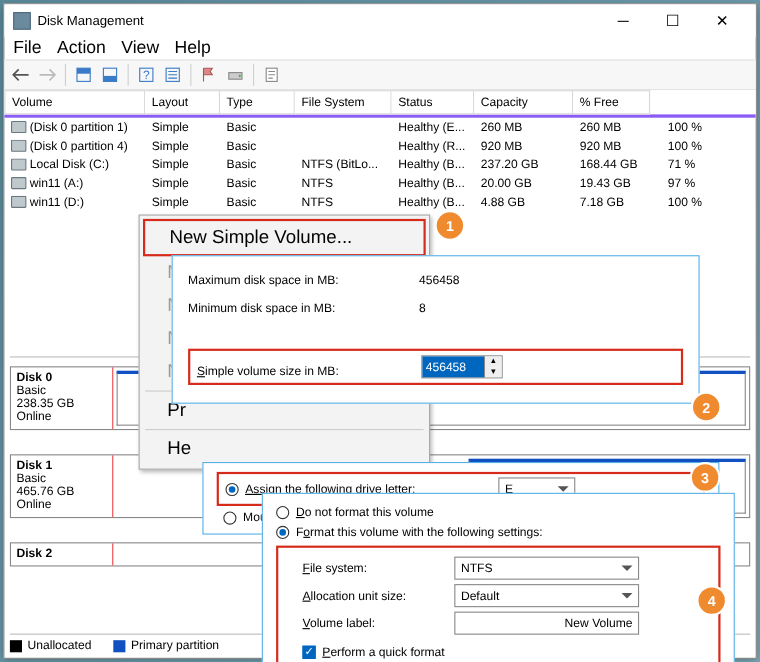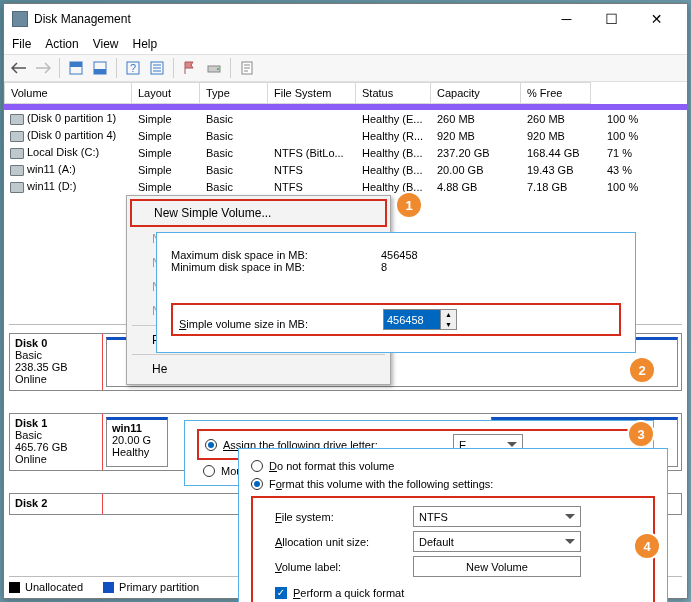--- a/index.html
+++ b/index.html
@@ -4,45 +4,45 @@
 <style>
 *{box-sizing:border-box;margin:0;padding:0;font-family:"Segoe UI",Tahoma,sans-serif;font-size:11px;color:#000}
 body{background:linear-gradient(135deg,#5a8a9a,#7aa8b8);width:691px;height:602px;overflow:hidden;position:relative}
 .window{position:absolute;left:3px;top:3px;width:685px;height:596px;background:#fff;border:1px solid #7a7a7a;box-shadow:0 2px 8px rgba(0,0,0,.3)}
 .titlebar{height:30px;display:flex;align-items:center;padding:0 8px;background:#fff}
 .titlebar .icon{width:16px;height:16px;margin-right:6px;background:#6b8a9e;border:1px solid #50687a}
 .titlebar .title{flex:1;font-size:12px}
 .winbtns{display:flex}
 .winbtn{width:45px;height:29px;display:flex;align-items:center;justify-content:center;font-size:14px}
 .menubar{height:20px;padding:0 8px;display:flex;gap:14px;align-items:center}
-.menubar span{font-size:12px}
+.menubar span{font-size:16px}
 .toolbar{height:28px;border-top:1px solid #e0e0e0;border-bottom:1px solid #e0e0e0;background:#f7f7f7;padding:2px 4px;display:flex;align-items:center;gap:2px}
 .tbtn{width:22px;height:22px;border:1px solid transparent;display:flex;align-items:center;justify-content:center}
 .tbtn svg{width:16px;height:16px}
 .tsep{width:1px;height:20px;background:#cfcfcf;margin:0 3px}
-.grid-head{display:flex;border-bottom:6px solid #8b5cf6;background:#fff}
+.grid-head{display:flex;border-bottom:3px solid #8b5cf6;background:#fff}
 .gh{border:1px solid #d8d8d8;border-left:none;padding:4px 6px;background:#fff;font-size:11px}
 .gh:first-child{border-left:1px solid #d8d8d8}
 .c0{width:128px}.c1{width:68px}.c2{width:68px}.c3{width:88px}.c4{width:75px}.c5{width:90px}.c6{width:80px}.c7{width:70px}
 .rows{}
 .row{display:flex;height:17px;align-items:center}
 .cell{padding:0 6px;font-size:11px;white-space:nowrap;overflow:hidden}
 .diskicon{width:14px;height:11px;background:#bfc8cc;border:1px solid #6b7880;display:inline-block;vertical-align:middle;margin-right:3px;border-radius:1px}
 .lower{position:absolute;left:5px;top:320px;right:5px;border-top:1px solid #bbb}
 .diskrow{display:flex;border:1px solid #888;margin-top:8px;height:58px}
 .dinfo{width:93px;border-right:1px solid #ef4444;padding:3px 5px}
 .dinfo .dname{font-weight:bold}
 .dbar{flex:1;padding:3px;display:flex;gap:3px}
 .part{border:1px solid #888;border-top:3px solid #1050c0;padding:2px 5px;font-size:11px;overflow:hidden}
 .legend{position:absolute;left:5px;bottom:5px;right:5px;border-top:1px solid #bbb;padding-top:4px;display:flex;gap:20px}
 .lg{display:flex;align-items:center;gap:5px}
 .lbox{width:11px;height:11px}
 
 .ctx{position:absolute;left:126px;top:195px;width:265px;background:#f3f3f3;border:1px solid #a8a8a8;box-shadow:2px 2px 4px rgba(0,0,0,.3);padding:3px;z-index:5}
-.ctx .mi{padding:5px 22px;font-size:12px}
+.ctx .mi{padding:5px 22px;font-size:17px}
 .ctx .mi.dis{color:#9a9a9a}
 .redbox{border:2px solid #d62a1a !important}
 .badge{position:absolute;width:24px;height:24px;border-radius:50%;background:#f08a2e;color:#fff;display:flex;align-items:center;justify-content:center;font-size:13px;font-weight:bold;box-shadow:0 0 0 2px #fff;z-index:60}
 
 .wiz{position:absolute;left:156px;top:232px;width:480px;background:#fff;border:1px solid #55b0e8;z-index:10;padding:16px 14px 16px 14px}
 
 .dlp{position:absolute;left:184px;top:420px;width:470px;background:#fff;border:1px solid #55b0e8;z-index:12;padding:8px 12px}
 
 .fmt{position:absolute;left:238px;top:448px;width:430px;background:#fff;border:1px solid #55b0e8;z-index:25;padding:9px 12px 11px 12px}
 .frow{display:flex;align-items:center;margin:4px 0}
@@ -178,21 +178,21 @@
         <div class="cell c7">71 %</div>
       </div>
       <div class="row">
         <div class="cell c0"><span class="diskicon"></span>win11 (A:)</div>
         <div class="cell c1">Simple</div>
         <div class="cell c2">Basic</div>
         <div class="cell c3">NTFS</div>
         <div class="cell c4">Healthy (B...</div>
         <div class="cell c5">20.00 GB</div>
         <div class="cell c6">19.43 GB</div>
-        <div class="cell c7">43 %</div>
+        <div class="cell c7">97 %</div>
       </div>
       <div class="row">
         <div class="cell c0"><span class="diskicon"></span>win11 (D:)</div>
         <div class="cell c1">Simple</div>
         <div class="cell c2">Basic</div>
         <div class="cell c3">NTFS</div>
         <div class="cell c4">Healthy (B...</div>
         <div class="cell c5">4.88 GB</div>
         <div class="cell c6">7.18 GB</div>
         <div class="cell c7">100 %</div>
@@ -212,25 +212,20 @@
         </div>
     </div>
     <div class="diskrow" style="margin-top:22px">
       <div class="dinfo">
         <div class="dname">Disk 1</div>
         <div>Basic</div>
         <div>465.76 GB</div>
         <div>Online</div>
       </div>
       <div class="dbar">
-        <div class="part" style="width:62px">
-          <b>win11</b><br>
-          <span>20.00 G</span><br>
-          <span>Healthy</span>
-        </div>
         <div class="part" style="flex:1;margin-left:320px">
           <span>920 MB</span><br>
           <span>Healthy (Recovery Partit</span>
         </div>
       </div>
     </div>
     <div class="diskrow" style="margin-top:22px;height:22px">
       <div class="dinfo">
           <div class="dname">Disk 2</div>
         </div>
@@ -257,21 +252,21 @@
   <div class="mi dis">Ne</div>
   <div class="mi dis">Ne</div>
   <div style="height:1px;background:#ccc;margin:2px 2px"></div>
   <div class="mi">Pr</div>
   <div style="height:1px;background:#ccc;margin:2px 2px"></div>
   <div class="mi">He</div>
 </div>
 <div class="badge" style="left:397px;top:193px">1</div>
 
 <div class="wiz">
-  <div style="display:flex;">
+  <div style="display:flex;margin-bottom:14px">
     <div style="width:210px">Maximum disk space in MB:</div>
     <div>456458</div>
   </div>
   <div style="display:flex;margin-bottom:30px">
     <div style="width:210px">Minimum disk space in MB:</div>
     <div>8</div>
   </div>
   <div class="redbox" style="display:flex;align-items:flex-end;padding:4px 6px;border:2px solid #d62a1a">
     <div style="width:204px"><span style="text-decoration:underline">S</span>imple volume size in MB:</div>
     <div class="spin">
@@ -320,21 +315,21 @@
     </div>
     <div class="frow">
       <div class="flabel"><span style="text-decoration:underline">A</span>llocation unit size:</div>
       <div class="finput">
           <span>Default</span>
           <span class="chev"></span>
         </div>
     </div>
     <div class="frow">
       <div class="flabel"><span style="text-decoration:underline">V</span>olume label:</div>
-      <div class="finput" style="justify-content:center">
+      <div class="finput" style="justify-content:flex-end">
           <span>New Volume</span>
         </div>
     </div>
     <div style="display:flex;align-items:center;padding:6px 0 2px 16px">
       <span class="chk on"></span>
       <span><span style="text-decoration:underline">P</span>erform a quick format</span>
     </div>
   </div>
 
 </div>

